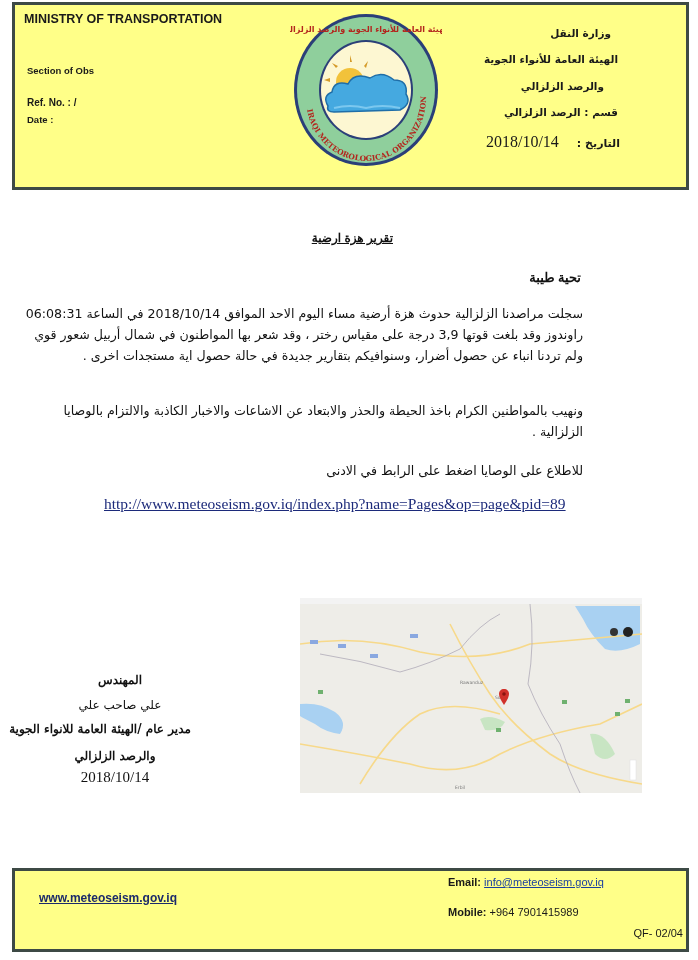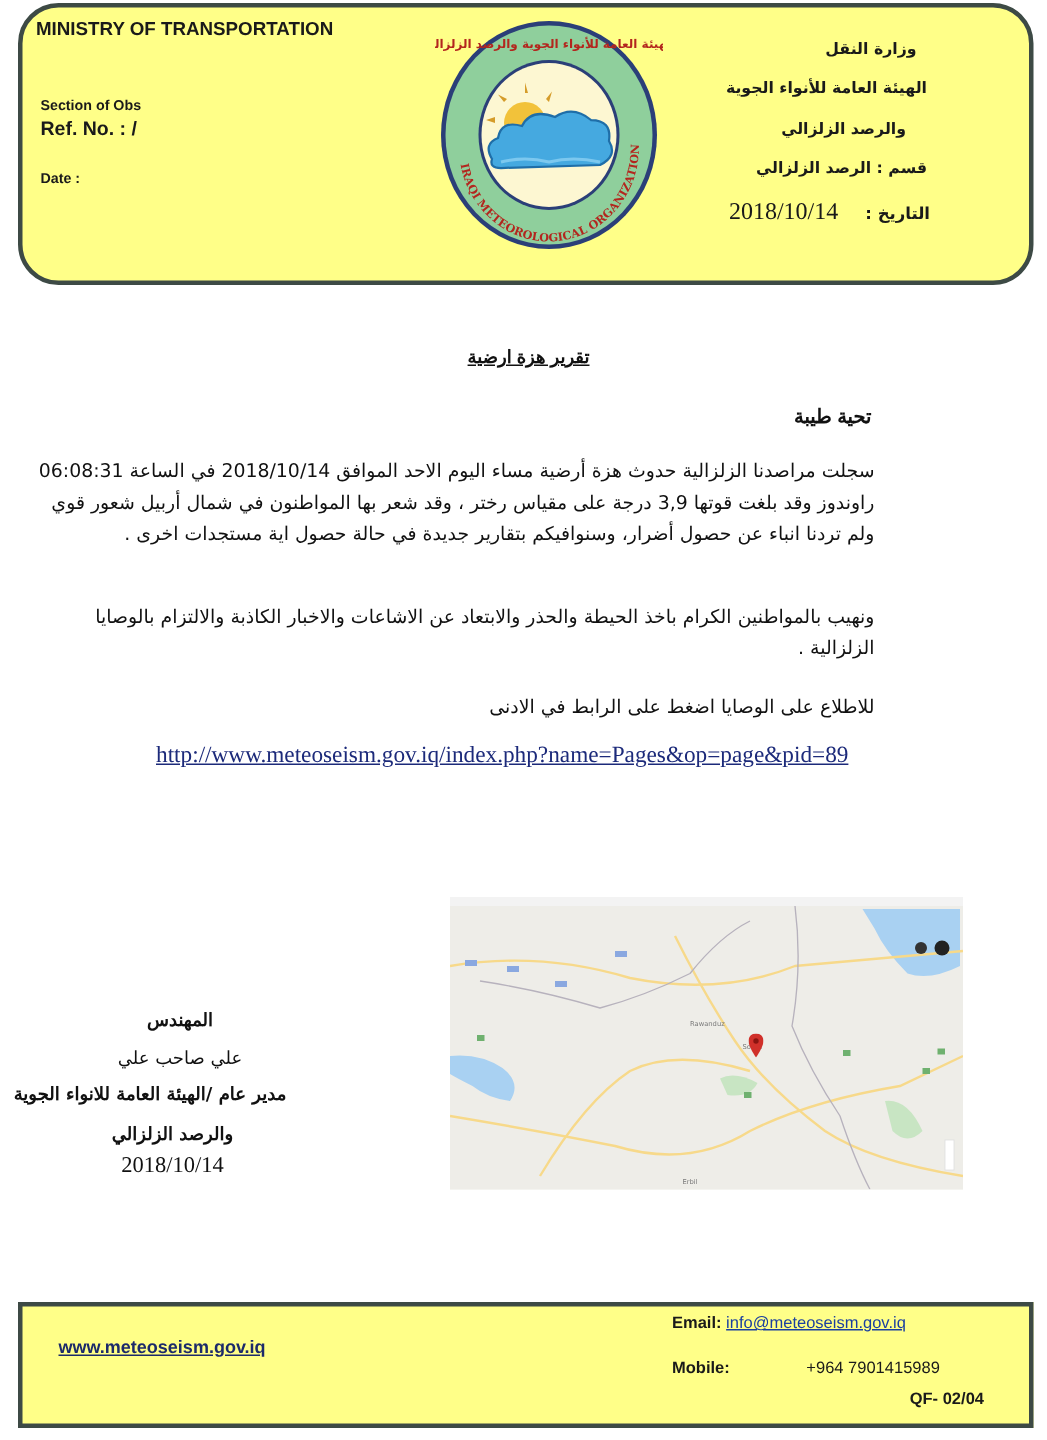--- a/index.html
+++ b/index.html
@@ -1,26 +1,26 @@
 <!DOCTYPE html>
 <html><head>
   <meta charset="utf-8">
   <style>
     html, body { margin: 0; padding: 0; background: #ffffff; }
     body { width: 698px; height: 960px; position: relative; overflow: hidden; font-family: "Liberation Sans", sans-serif; color: #111; }
 
     .box { position: absolute; background: #ffff88; border: 3px solid #3d4a45; box-sizing: border-box; }
-    #header-box { left: 12px; top: 2px; width: 677px; height: 188px; border-radius: 27px; }
+    #header-box { left: 12px; top: 2px; width: 677px; height: 188px; }
     #footer-box { left: 12px; top: 868px; width: 677px; height: 84px; }
 
     .en { position: absolute; font-family: "Liberation Sans", sans-serif; font-weight: bold; color: #1a1a1a; white-space: nowrap; }
     #ministry { left: 9px; top: 7px; font-size: 12.5px; }
     #org { left: 7px; top: 37px; font-size: 12.5px; }
     #section { left: 12px; top: 60px; font-size: 9.5px; }
-    #ref { left: 12px; top: 73px; font-size: 13px; }
+    #ref { left: 12px; top: 92px; font-size: 10px; }
     #date-en { left: 12px; top: 109px; font-size: 9.5px; }
 
     .ar { position: absolute; direction: rtl; font-family: "DejaVu Sans", sans-serif; font-weight: bold; color: #1a1a1a; white-space: nowrap; font-size: 10.5px; }
     #ar1 { right: 75px; top: 22px; }
     #ar2 { right: 68px; top: 48px; }
     #ar3 { right: 82px; top: 75px; }
     #ar4 { right: 68px; top: 101px; }
     #ar-date { right: 66px; top: 128px; font-size: 11px; display: flex; align-items: baseline; gap: 18px; }
     #ar-date .dval { font-family: "Liberation Serif", serif; font-weight: normal; font-size: 16px; direction: ltr; }
 
@@ -44,22 +44,22 @@
     #sig1 { top: 673px; font-size: 12px; font-weight: bold; left: 80px; width: 80px; }
     #sig2 { top: 698px; font-size: 12px; font-weight: normal; left: 45px; width: 150px; }
     #sig3 { top: 722px; font-size: 12px; font-weight: bold; left: 0; width: 200px; }
     #sig4 { top: 749px; font-size: 12px; font-weight: bold; left: 40px; width: 150px; }
     #sig5 { top: 769px; font-size: 15px; font-family: "Liberation Serif", serif; left: 40px; width: 150px; }
 
     #footer-site { position: absolute; left: 24px; top: 20px; font-family: "Liberation Sans", sans-serif; font-weight: bold; font-size: 12px; color: #1c2a6a; text-decoration: underline; }
     #footer-email { position: absolute; left: 433px; top: 5px; font-size: 11px; font-weight: bold; color: #1a1a1a; }
     #footer-email a { color: #1a3fa0; font-weight: normal; text-decoration: underline; }
     #footer-mobile { position: absolute; left: 433px; top: 35px; font-size: 11px; font-weight: bold; color: #1a1a1a; }
-    #footer-mobile span { font-weight: normal; margin-left: 48px; }
-    #footer-qf { position: absolute; right: 30px; top: 56px; font-size: 11px; font-weight: bold; color: #1a1a1a; }
+    #footer-mobile span { font-weight: normal; }
+    #footer-qf { position: absolute; right: 3px; top: 56px; font-size: 11px; font-weight: normal; color: #1a1a1a; }
   </style>
 </head>
 <body>
 
 <div id="header-box" class="box">
   <div id="ministry" class="en">MINISTRY OF TRANSPORTATION</div>
   <div id="section" class="en">Section  of  Obs</div>
   <div id="ref" class="en">Ref. No. :  /</div>
   <div id="date-en" class="en">Date :</div>
 

